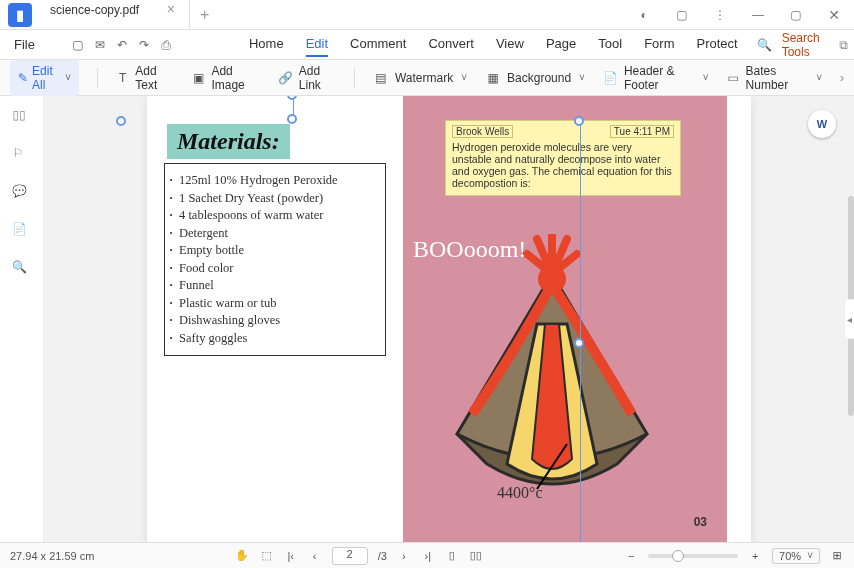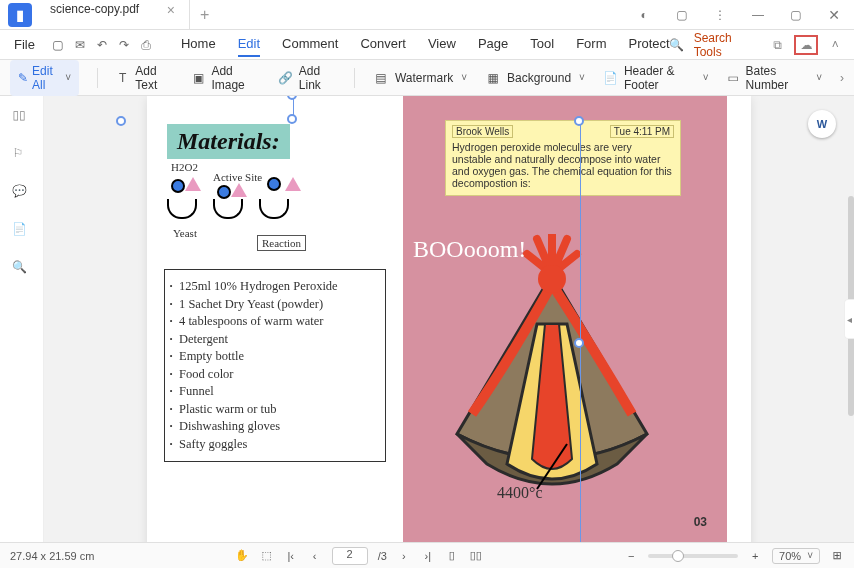--- a/index.html
+++ b/index.html
@@ -1,30 +1,30 @@
 <!DOCTYPE html>
 <html><head>
 <meta charset="utf-8">
 <style>
   * { margin: 0; padding: 0; box-sizing: border-box; }
   body { font-family: -apple-system, "Segoe UI", sans-serif; font-size: 12px; color: #333; background: #f5f5f5; width: 854px; height: 568px; overflow: hidden; }
   .titlebar { height: 30px; background: #fff; display: flex; align-items: center; border-bottom: 1px solid #e0e0e0; }
   .app-icon { width: 24px; height: 24px; background: #3773e8; border-radius: 4px; margin: 0 8px; display: flex; align-items: center; justify-content: center; color: #fff; font-weight: bold; font-size: 14px; }
-  .tab { display: flex; align-items: flex-start; padding: 2px 10px; height: 100%; border-right: 1px solid #e0e0e0; font-size: 12px; min-width: 150px; }
+  .tab { display: flex; align-items: flex-end; padding: 12px 10px; height: 100%; border-right: 1px solid #e0e0e0; font-size: 12px; min-width: 150px; }
   .tab span.name { flex: 1; }
   .tab .close { color: #999; padding: 0 4px; font-size: 14px; }
   .newtab { padding: 0 10px; color: #999; font-size: 16px; }
   .winright { margin-left: auto; display: flex; align-items: center; gap: 10px; padding-right: 6px; }
   .winright .btn { width: 28px; height: 28px; display: flex; align-items: center; justify-content: center; color: #777; }
   .winright .close-win { font-size: 14px; }
 
-  .menubar { height: 30px; background: #fff; display: flex; align-items: center; border-bottom: 1px solid #e0e0e0; padding: 0 6px; gap: 0; }
+  .menubar { height: 30px; background: #fff; display: flex; align-items: center; border-bottom: 1px solid #e0e0e0; padding: 0 6px; gap: 20px; }
   .menubar .file-lbl { font-size: 13px; padding: 0 8px; }
   .qat { display: flex; gap: 8px; padding: 0 8px; color: #666; align-items: center; }
-  .menus { display: flex; gap: 22px; margin-left: 20px; font-size: 13px; }
+  .menus { display: flex; gap: 22px; margin-left: 48px; font-size: 13px; }
   .menus .menu { padding: 4px 0; }
   .menus .active { color: #2f6fe0; border-bottom: 2px solid #2f6fe0; }
   .mbar-right { margin-left: auto; display: flex; align-items: center; gap: 10px; color: #888; padding-right: 6px; }
   .searchbox { font-size: 12px; color: #c2410c; }
   .cloud-hl { border: 2px solid #d9534f; padding: 1px 4px; }
   .toolbar { height: 36px; background: #fafafa; display: flex; align-items: center; border-bottom: 1px solid #e0e0e0; padding: 0 10px; gap: 18px; }
   .tool-btn { display: flex; align-items: center; gap: 6px; font-size: 12px; color: #333; }
   .tool-btn .ic { width: 16px; height: 16px; display: inline-flex; align-items: center; justify-content: center; color: #555; }
   .edit-all { background: #e8eefb; border-radius: 4px; padding: 4px 8px; color: #2f6fe0; display: flex; align-items: center; gap: 4px;}
   .tb-sep { width: 1px; height: 20px; background: #ddd; }
@@ -186,35 +186,20 @@
       <div class="sel-handle" style="left:-31px; top:20px;"></div>
       <div class="sel-handle" style="left:140px; top:-6px;"></div>
       <div class="sel-line" style="left:146px; top:-1px; width:0; height:22px; border-left:1px dashed #6a97e8;"></div>
       <div class="sel-handle" style="left:140px; top:18px;"></div>
       <div class="sel-handle" style="left:427px; top:20px;"></div>
       <div class="sel-line" style="left:433px; top:24px; width:0; height:430px; border-left:1px dashed #6a97e8;"></div>
       <div class="sel-handle" style="left:427px; top:242px;"></div>
 
       <div class="page left">
         <div class="materials-label">Materials:</div>
-        <div class="diagram">
-          <div class="lbl" style="left:4px; top:-4px;">H2O2</div>
-          <div class="lbl" style="left:46px; top:6px;">Active Site</div>
-          <div class="bluecirc" style="left:4px; top:14px;"></div>
-          <div class="pinktri" style="left:18px; top:12px;"></div>
-          <div class="yeast-shape" style="left:0; top:34px;"></div>
-          <div class="bluecirc" style="left:50px; top:20px;"></div>
-          <div class="pinktri" style="left:64px; top:18px;"></div>
-          <div class="yeast-shape" style="left:46px; top:34px;"></div>
-          <div class="bluecirc" style="left:100px; top:12px;"></div>
-          <div class="pinktri" style="left:118px; top:12px;"></div>
-          <div class="yeast-shape" style="left:92px; top:34px;"></div>
-          <div class="lbl" style="left:6px; top:62px;">Yeast</div>
-          <div class="lbl" style="left:90px; top:70px; border:1px solid #555; padding:1px 4px; background:#fff;">Reaction</div>
-        </div>
         <ul class="matlist">
           <li>125ml 10% Hydrogen Peroxide</li>
           <li>1 Sachet Dry Yeast (powder)</li>
           <li>4 tablespoons of warm water</li>
           <li>Detergent</li>
           <li>Empty bottle</li>
           <li>Food color</li>
           <li>Funnel</li>
           <li>Plastic warm or tub</li>
           <li>Dishwashing gloves</li>

